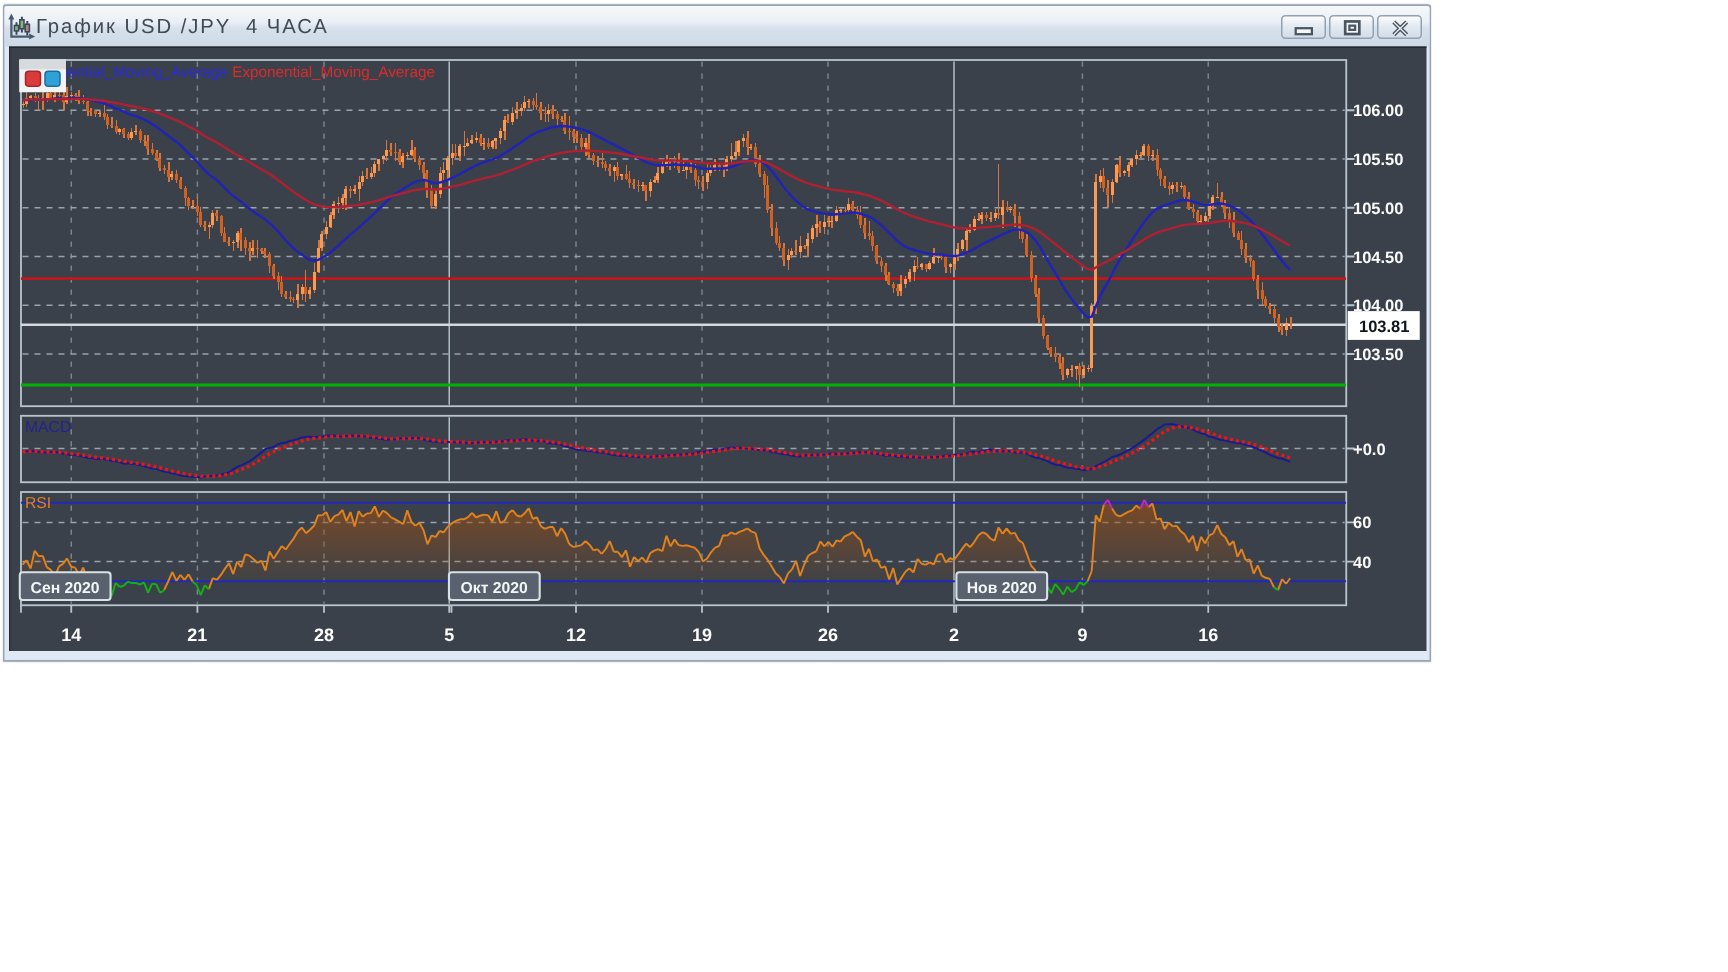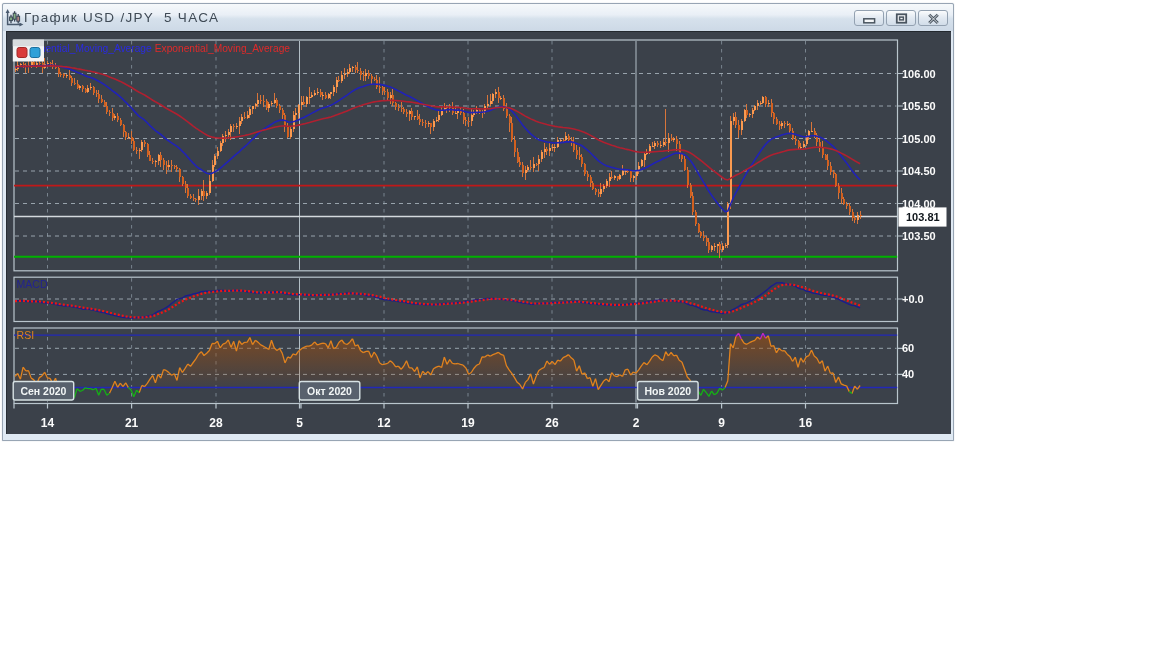--- a/index.html
+++ b/index.html
@@ -31,21 +31,21 @@
           <path d="M2.6 4.2V16.4H15.2" stroke="#4a5a6e" stroke-width="1.5" fill="none"></path>
           <path d="M0.6 5L2.6 1L4.6 5Z" fill="#4a5a6e"></path>
           <path d="M14.4 14.4L18.4 16.4L14.4 18.4Z" fill="#4a5a6e"></path>
           <line x1="6" y1="6.8" x2="6" y2="15.2" stroke="#3a4656" stroke-width="1.3"></line>
           <rect x="4.6" y="9" width="2.8" height="3.6" fill="#85b285" stroke="#3a4656" stroke-width="1"></rect>
           <line x1="9.6" y1="3.2" x2="9.6" y2="13.6" stroke="#3a4656" stroke-width="1.3"></line>
           <rect x="8.2" y="5.2" width="2.8" height="6" fill="#85b285" stroke="#3a4656" stroke-width="1"></rect>
           <line x1="13.2" y1="6" x2="13.2" y2="15.6" stroke="#3a4656" stroke-width="1.3"></line>
           <rect x="11.8" y="8.2" width="2.8" height="5" fill="#b08484" stroke="#3a4656" stroke-width="1"></rect>
         </svg></div>
-  <div class="ttext">График USD /JPY  5 ЧАСА</div>
+  <div class="ttext">График USD /JPY  4 ЧАСА</div>
   <div class="btns">
         <div class="btn">
           <svg width="17" height="17" viewBox="0 0 17 17">
             <rect x="2.8" y="8.8" width="10.8" height="4" fill="#f4f6f8" stroke="#4a5560" stroke-width="1.5"></rect>
           </svg>
         </div>
         <div class="btn">
           <svg width="17" height="17" viewBox="0 0 17 17">
             <rect x="3.8" y="4.3" width="9.4" height="8.4" fill="#f4f6f8" stroke="#4a5560" stroke-width="1.8"></rect>
             <rect x="6.6" y="7.1" width="3.8" height="2.8" fill="none" stroke="#4a5560" stroke-width="1.5"></rect>

